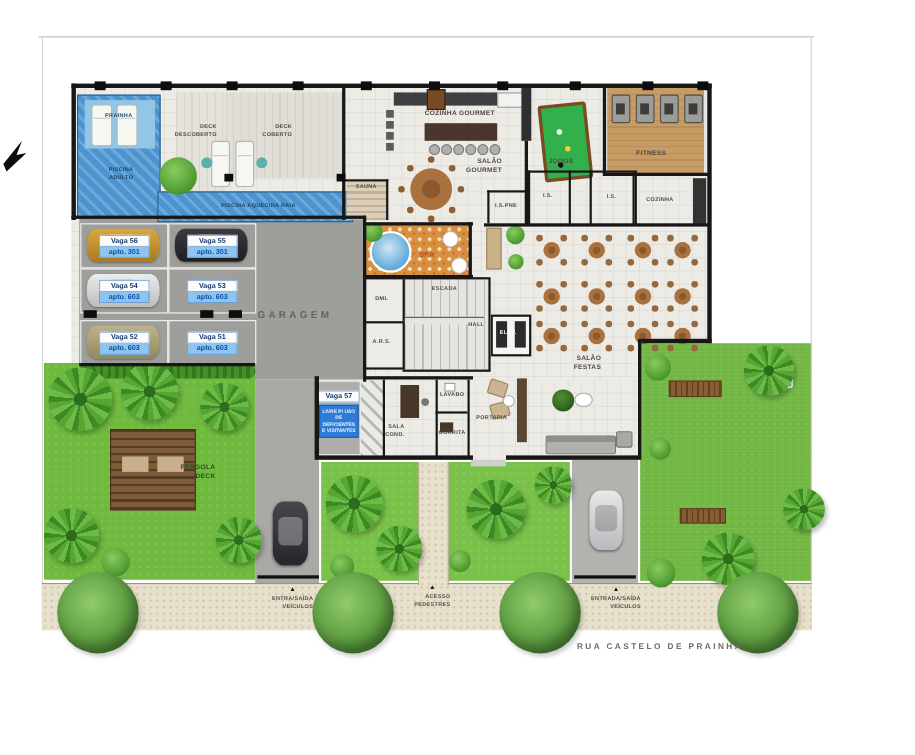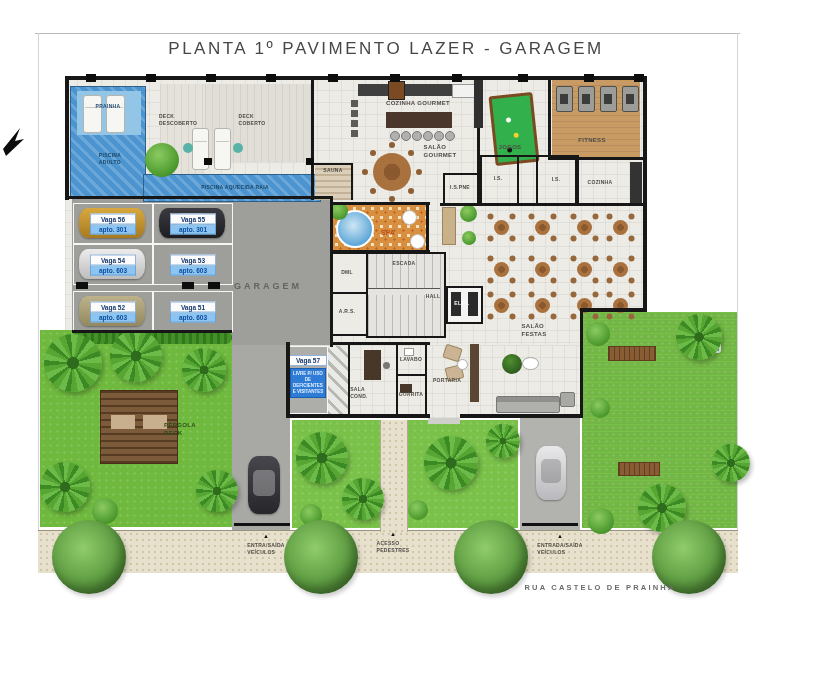--- a/index.html
+++ b/index.html
@@ -1,18 +1,18 @@
 <!DOCTYPE html>
 <html><head>
 <meta charset="utf-8">
 <style>
   html,body{margin:0;padding:0;background:#fff}
   .stage{position:relative;width:832px;height:686px;background:#fff;overflow:hidden;font-family:"Liberation Sans",sans-serif}
   .abs{position:absolute}
-  .lbl{position:absolute;transform:translate(-50%,-50%);font:700 6px/1.3 "Liberation Sans",sans-serif;letter-spacing:.3px;color:#4e4b45;text-align:left;white-space:pre-line;text-transform:uppercase;z-index:40}
+  .lbl{position:absolute;transform:translate(-50%,-50%);font:700 6px/1.3 "Liberation Sans",sans-serif;letter-spacing:.3px;color:#4e4b45;text-align:right;white-space:pre-line;text-transform:uppercase;z-index:40}
   .s5{font-size:5px}
   .w{position:absolute;background:#171717;z-index:20}
   .col{position:absolute;background:#0d0d0d;z-index:21}
   .floor{position:absolute;background-color:#edebe6;background-image:linear-gradient(rgba(0,0,0,.05) 1px,transparent 1px),linear-gradient(90deg,rgba(0,0,0,.05) 1px,transparent 1px);background-size:12px 12px}
   .gray{position:absolute;background:#9e9e9b}
   .grass{position:absolute;background-color:#79c149;background-image:radial-gradient(rgba(255,255,255,.12) 1px,transparent 1.5px);background-size:7px 7px}
   .mow{background-image:repeating-linear-gradient(0deg,rgba(0,0,0,.06) 0 6px,transparent 6px 12px),radial-gradient(rgba(255,255,255,.12) 1px,transparent 1.5px)}
   .water{position:absolute;background-color:#4b94cf;background-image:repeating-linear-gradient(45deg,rgba(255,255,255,.18) 0 3px,transparent 3px 8px);border:1px solid #2d618c;z-index:5}
   .deck{position:absolute;background-color:#e4e2da;background-image:repeating-linear-gradient(90deg,rgba(0,0,0,.06) 0 1px,transparent 1px 7px);z-index:4}
   .palm{position:absolute;border-radius:50%;background:radial-gradient(circle at 50% 50%,#2e6b1d 0 14%,transparent 15%),repeating-conic-gradient(from 10deg,#57a634 0 14deg,#3c8a24 14deg 26deg,#6cbb48 26deg 40deg);box-shadow:2px 3px 4px rgba(0,0,0,.25);z-index:15}
@@ -46,21 +46,20 @@
   .rail{position:absolute;background:#d4d4d2;z-index:2}
 </style>
 </head>
 <body>
 
 <div class="stage">
 
   <div class="abs" style="left:35px;top:33px;width:705px;height:1px;background:#b9b9b9"></div>
   <div class="rail" style="left:38px;top:33px;width:1px;height:540px"></div>
   <div class="rail" style="left:737px;top:33px;width:1px;height:540px"></div>
-  <div class="title" style="left:386px;top:48px">PLANTA 1º PAVIMENTO LAZER - GARAGEM</div>
 
   <svg class="abs" style="left:0;top:126px;z-index:50" width="26" height="34" viewBox="0 0 26 34">
       <path d="M3 23 L20 2 L15 15 L24 13 L6 30 Z" fill="#0c0c0c"></path>
     </svg>
 
   <div class="floor" style="left:65px;top:78px;width:580px;height:267px"></div>
   <div class="floor" style="left:288px;top:345px;width:292px;height:73px"></div>
 
   <div class="gray" style="left:72px;top:198px;width:160px;height:134px"></div>
   <div class="gray" style="left:230px;top:198px;width:102px;height:147px"></div>

